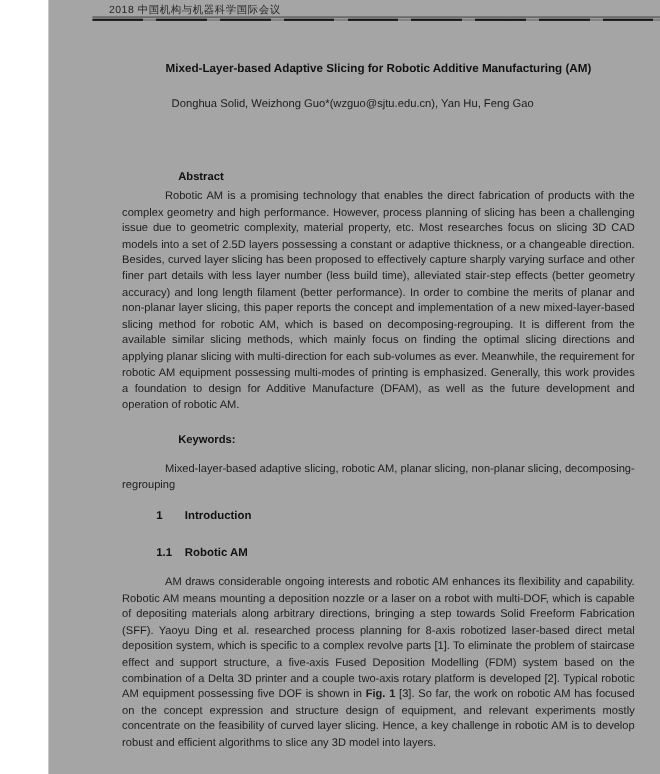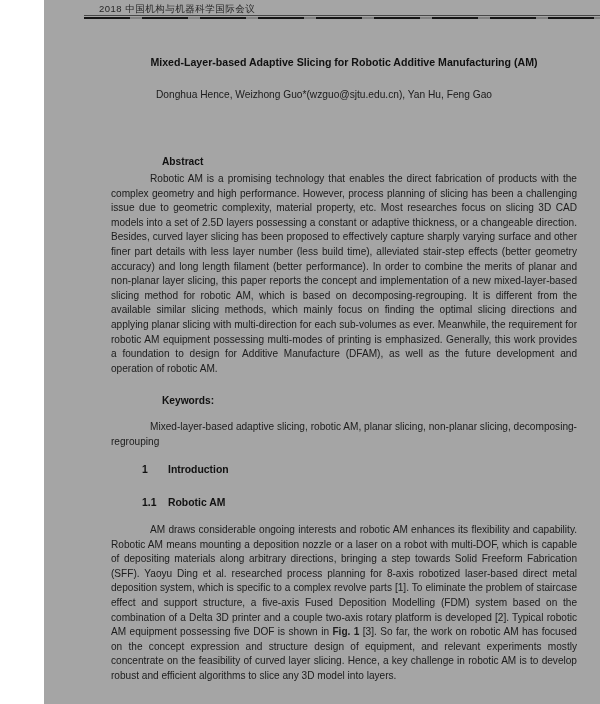--- a/index.html
+++ b/index.html
@@ -126,21 +126,21 @@
   <div class="hdr">
     <span>2018 中国机构与机器科学国际会议</span>
   </div>
   <div class="rule-1"></div>
   <div class="rule-2"></div>
 
   <div class="content">
 
     <h1 class="title">Mixed-Layer-based Adaptive Slicing for Robotic Additive Manufacturing (AM)</h1>
 
-    <p class="authors">Donghua Hence, Weizhong Guo*(wzguo@sjtu.edu.cn), Yan Hu, Feng Gao</p>
+    <p class="authors">Donghua Solid, Weizhong Guo*(wzguo@sjtu.edu.cn), Yan Hu, Feng Gao</p>
 
 
     <h2 class="h-abstract">Abstract</h2>
 
     <p class="para abstract-body">Robotic AM is a promising technology that enables the direct fabrication of products with the complex geometry and high performance. However, process planning of slicing has been a challenging issue due to geometric complexity, material property, etc. Most researches focus on slicing 3D CAD models into a set of 2.5D layers possessing a constant or adaptive thickness, or a changeable direction. Besides, curved layer slicing has been proposed to effectively capture sharply varying surface and other finer part details with less layer number (less build time), alleviated stair-step effects (better geometry accuracy) and long length filament (better performance). In order to combine the merits of planar and non-planar layer slicing, this paper reports the concept and implementation of a new mixed-layer-based slicing method for robotic AM, which is based on decomposing-regrouping. It is different from the available similar slicing methods, which mainly focus on finding the optimal slicing directions and applying planar slicing with multi-direction for each sub-volumes as ever. Meanwhile, the requirement for robotic AM equipment possessing multi-modes of printing is emphasized. Generally, this work provides a foundation to design for Additive Manufacture (DFAM), as well as the future development and operation of robotic AM.</p>
 
     <h2 class="h-keywords">Keywords:</h2>
 
     <p class="para keywords-body">Mixed-layer-based adaptive slicing, robotic AM, planar slicing, non-planar slicing, decomposing-regrouping</p>
 

